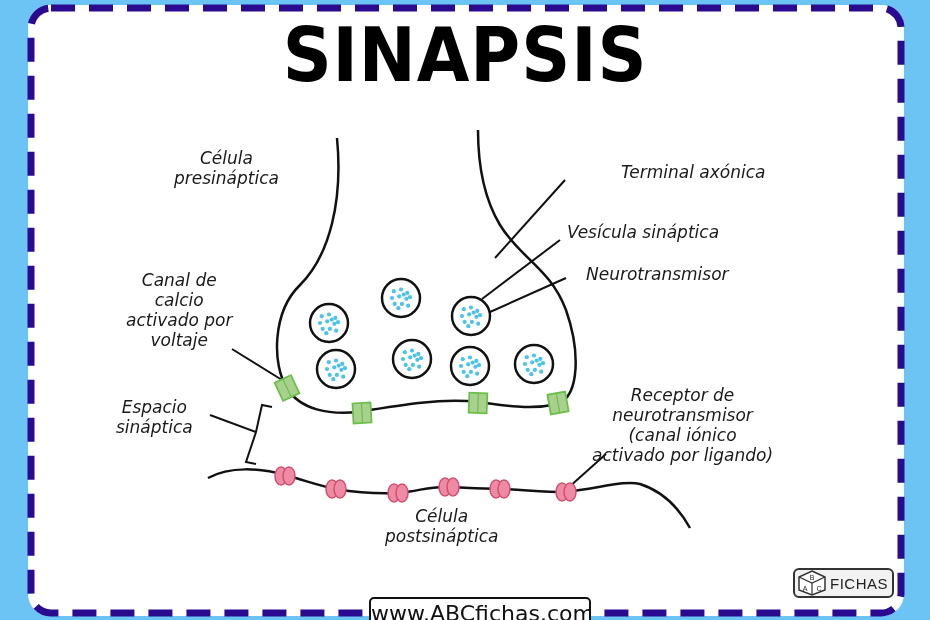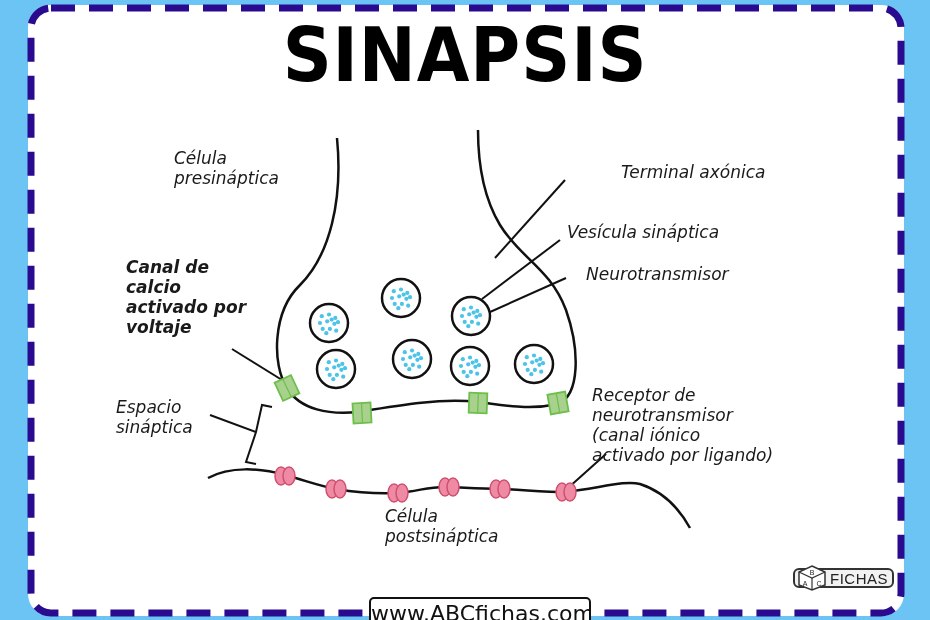--- a/index.html
+++ b/index.html
@@ -17,33 +17,33 @@
     .title {
       position: absolute; left: 0; top: 18px; width: 930px; text-align: center;
       font-family: "DejaVu Sans", sans-serif; font-weight: bold;
       font-size: 74px; letter-spacing: 1px; color: #000;
       transform: scaleX(0.92);
       line-height: 1;
     }
     .lbl {
       position: absolute; font-family: "DejaVu Sans", sans-serif;
       font-style: italic; color: #1a1a1a; font-size: 17px; line-height: 20px;
-      white-space: pre; text-align: left;
+      white-space: pre; text-align: center;
     }
     .lbl.left { text-align: left; }
     #diagram { position: absolute; left: 0; top: 0; }
     .url-box {
       position: absolute; left: 369px; top: 597px; width: 222px; height: 30px;
       background: #fff; border: 2px solid #111; border-radius: 5px;
       box-sizing: border-box; text-align: center;
       font-family: "DejaVu Sans", sans-serif; font-size: 22px; line-height: 30px;
       color: #111; overflow: hidden;
     }
     .logo {
-      position: absolute; left: 793px; top: 568px; height: 20px;
+      position: absolute; left: 793px; top: 568px; height: 30px;
       display: flex; align-items: center;
       border: 2px solid #333; border-radius: 6px; padding: 0 4px 0 2px;
       background: #f2f2f2; box-sizing: border-box;
     }
     .logo-text {
       font-family: "Liberation Sans", sans-serif; font-size: 15px; color: #222;
       letter-spacing: 0.5px; margin-left: 3px;
     }
   </style>
 </head>
@@ -230,21 +230,21 @@
         <ellipse cx="570" cy="492" rx="6" ry="9" fill="#ef8aa4" stroke="#d0506f" stroke-width="1.5"></ellipse>
       </g>
     </g>
 </svg>
 
 <div class="lbl" style="left:174px; top:148px;">Célula
 presináptica</div>
 <div class="lbl left" style="left:573px; top:162px;margin-left:48px;">Terminal axónica</div>
 <div class="lbl left" style="left:567px; top:222px;">Vesícula sináptica</div>
 <div class="lbl left" style="left:586px; top:264px;">Neurotransmisor</div>
-<div class="lbl" style="left:126px; top:257px;font-weight:bold;">Canal de
+<div class="lbl" style="left:126px; top:270px;">Canal de
 calcio
 activado por
 voltaje</div>
 <div class="lbl" style="left:116px; top:397px;">Espacio
 sináptica</div>
 <div class="lbl" style="left:592px; top:385px;">Receptor de
 neurotransmisor
 (canal iónico
 activado por ligando)</div>
 <div class="lbl" style="left:385px; top:506px;">Célula

